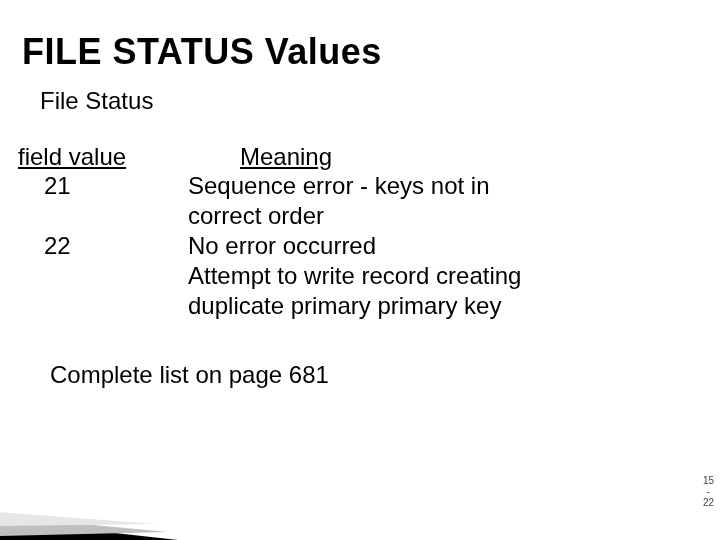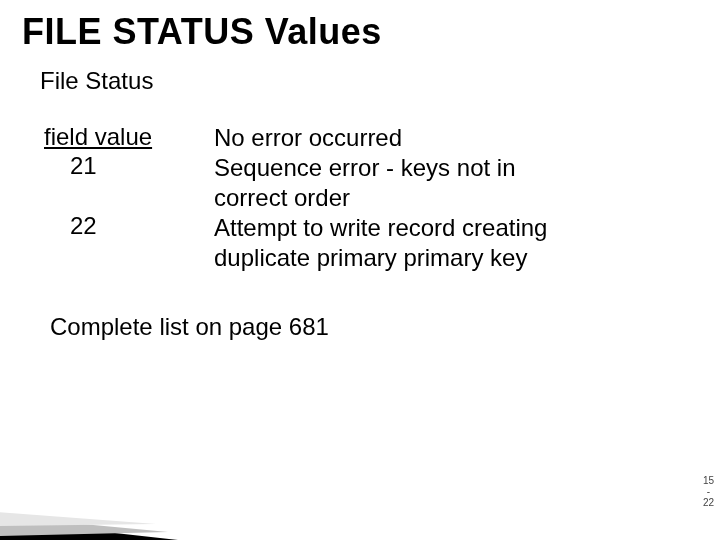--- a/index.html
+++ b/index.html
@@ -12,32 +12,32 @@
       height: 540px;
       background: #ffffff;
       font-family: "Segoe UI", "Trebuchet MS", Arial, sans-serif;
       position: relative;
       overflow: hidden;
     }
     .slide-title {
       font-size: 36px;
       font-weight: 700;
       color: #000;
-      padding: 11px 0 0 22px;
+      padding: 31px 0 0 22px;
       letter-spacing: 0.5px;
     }
     .subtitle {
       font-size: 24px;
       font-weight: 400;
       color: #000;
       padding: 14px 16px 0 40px;
     }
     .table-area {
       margin-top: 28px;
-      padding-left: 42px;
+      padding-left: 16px;
       display: flex;
       gap: 0;
     }
     .col-left {
       width: 172px;
       font-size: 24px;
       color: #000;
     }
     .col-left .hdr {
       text-decoration: underline;
@@ -92,22 +92,23 @@
 <div class="subtitle">File Status</div>
 
 <div class="table-area">
   <div class="col-left">
     <div class="hdr">field value</div>
     <div class="code">21</div>
     <div class="code">&nbsp;</div>
     <div class="code">22</div>
   </div>
   <div class="col-right">
+    <div class="hdr">Meaning</div>
+    <div class="meaning">Sequence error - keys not in correct order</div>
     <div class="meaning">No error occurred</div>
-    <div class="meaning">Sequence error - keys not in correct order</div>
     <div class="meaning">Attempt to write record creating duplicate primary primary key</div>
   </div>
 </div>
 
 <div class="footnote">Complete list on page 681</div>
 
 <div class="pagenum">
   <div>15</div>
   <div>-</div>
   <div>22</div>

